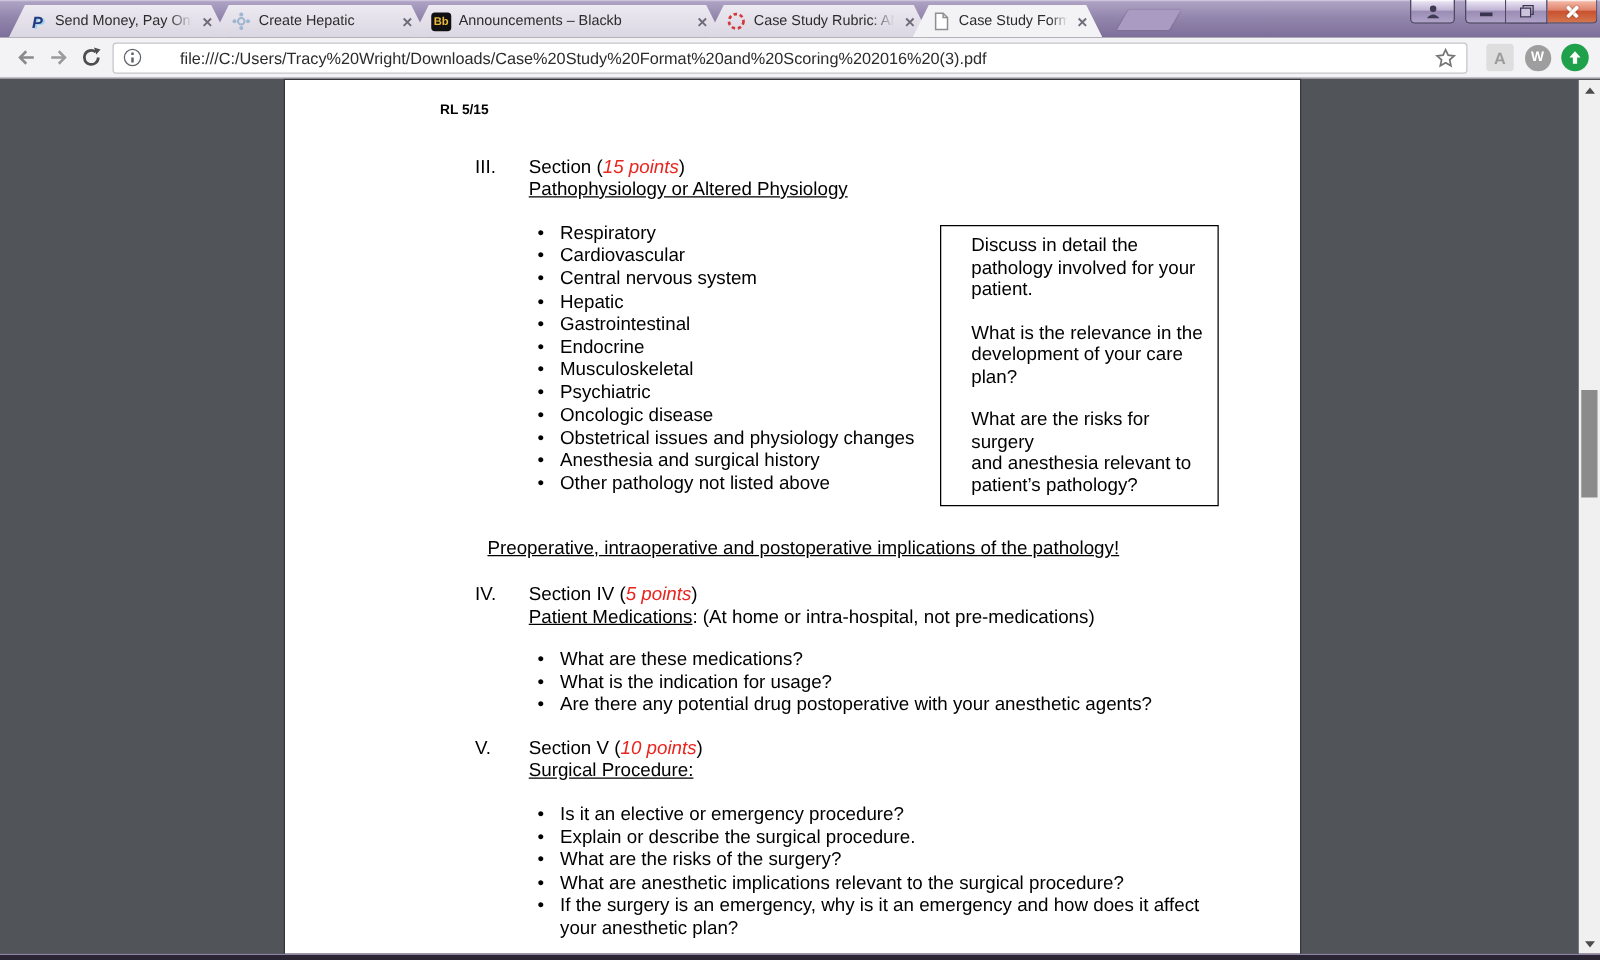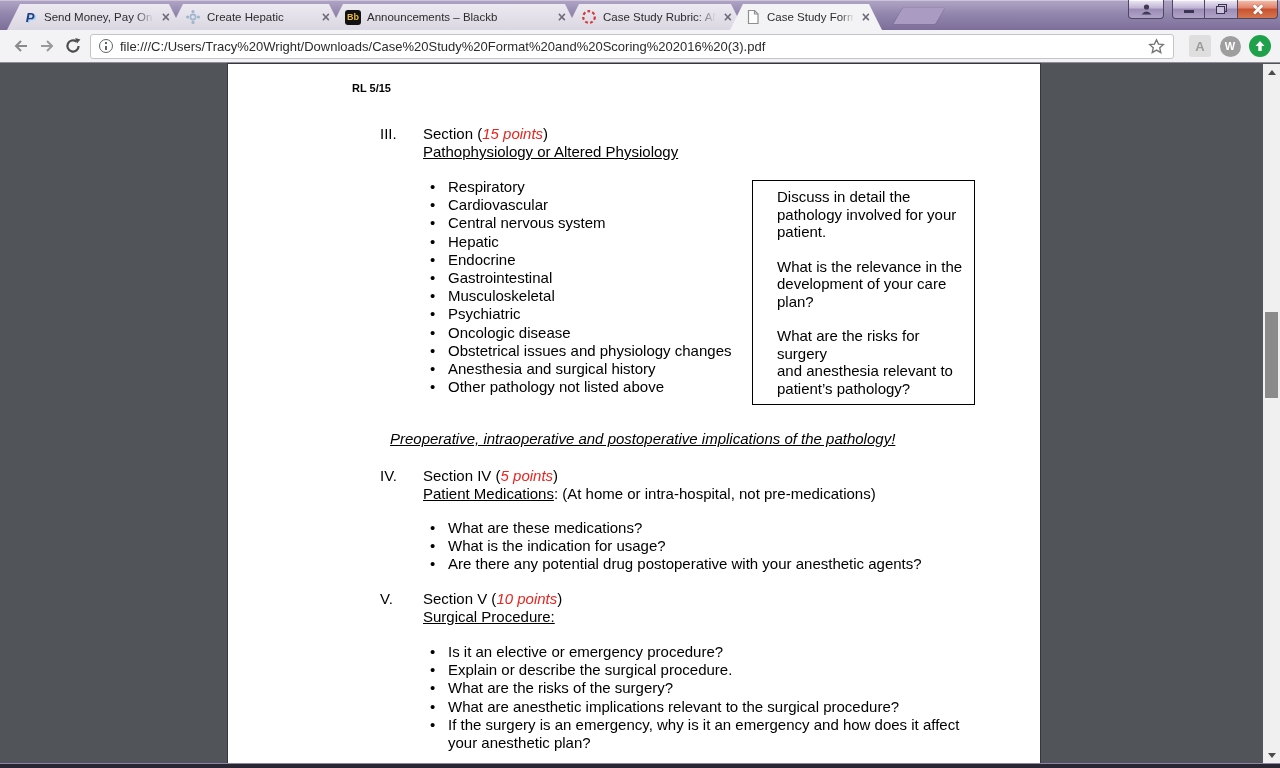--- a/index.html
+++ b/index.html
@@ -60,21 +60,21 @@
   
   .toolbar {
     position:absolute; top:30px; left:0; right:0; height:33px;
     background:#f3f2f4; border-bottom:1px solid #8f8b97;
     display:flex; align-items:center; padding:0 8px;
   }
   .navbtn { width:26px; height:26px; display:flex; align-items:center; justify-content:center; }
   .omnibox {
     flex:1; height:25px; margin:0 8px 0 4px; background:#fff;
     border:1px solid #c6c4ca; border-radius:3px;
-    display:flex; align-items:center; padding:0 8px; min-width:0;
+    display:flex; align-items:center; padding:0 8px; min-width:0;gap:24px;
   }
   .info-badge { position:relative; width:14px; height:14px; border:1.5px solid #5f6368; border-radius:50%; flex:0 0 14px; margin-right:7px; }
   .info-badge::before { content:""; position:absolute; left:4.5px; top:2px; width:2px; height:2px; background:#5f6368; }
   .info-badge::after  { content:""; position:absolute; left:4.5px; top:5.5px; width:2px; height:4.5px; background:#5f6368; }
   .url-text { flex:1; font-size:13px; color:#2b2b2b; white-space:nowrap; overflow:hidden; }
   .ext-icon { width:24px; height:24px; margin-left:6px; display:flex; align-items:center; justify-content:center; }
   .ext-adobe { width:22px; height:22px; border-radius:3px; background:#dedede; color:#9b9b9b; font-weight:bold; font-size:13px; display:flex; align-items:center; justify-content:center; }
   .ext-w { width:21px; height:21px; border-radius:50%; background:#9e9e9e; color:#fff; font-weight:bold; font-size:11px; display:flex; align-items:center; justify-content:center; }
   .ext-green { width:22px; height:22px; border-radius:50%; background:#1fa04b; display:flex; align-items:center; justify-content:center; }
 
@@ -245,43 +245,43 @@
     <div class="abs" style="left:195px;top:61px;">
       <div><span>Section (</span><span class="red">15 points</span><span>)</span></div>
       <div class="u">Pathophysiology or Altered Physiology</div>
     </div>
 
     <ul class="blist abs" style="left:202px;top:114px;">
       <li>Respiratory</li>
       <li>Cardiovascular</li>
       <li>Central nervous system</li>
       <li>Hepatic</li>
+      <li>Gastrointestinal</li>
       <li>Endocrine</li>
-      <li>Gastrointestinal</li>
       <li>Musculoskeletal</li>
       <li>Psychiatric</li>
       <li>Oncologic disease</li>
       <li>Obstetrical issues and physiology changes</li>
       <li>Anesthesia and surgical history</li>
       <li>Other pathology not listed above</li>
     </ul>
 
     <div class="abs callout" style="left:524px;top:116px;">
       <p>Discuss in detail the
 pathology involved for your
 patient.</p>
       <p>What is the relevance in the
 development of your care
 plan?</p>
       <p>What are the risks for surgery
 and anesthesia relevant to
 patient’s pathology?</p>
     </div>
 
-    <div class="abs u" style="left:162px;top:366px;font-style:italic;">Preoperative, intraoperative and postoperative implications of the pathology!</div>
+    <div class="abs u" style="left:162px;top:366px;">Preoperative, intraoperative and postoperative implications of the pathology!</div>
 
     <div class="abs" style="left:152px;top:403px;">IV.</div>
     <div class="abs" style="left:195px;top:403px;">
       <div><span>Section IV (</span><span class="red">5 points</span><span>)</span></div>
       <div><span class="u">Patient Medications</span><span>: (At home or intra-hospital, not pre-medications)</span></div>
     </div>
 
     <ul class="blist abs" style="left:202px;top:455px;">
       <li>What are these medications?</li>
       <li>What is the indication for usage?</li>

